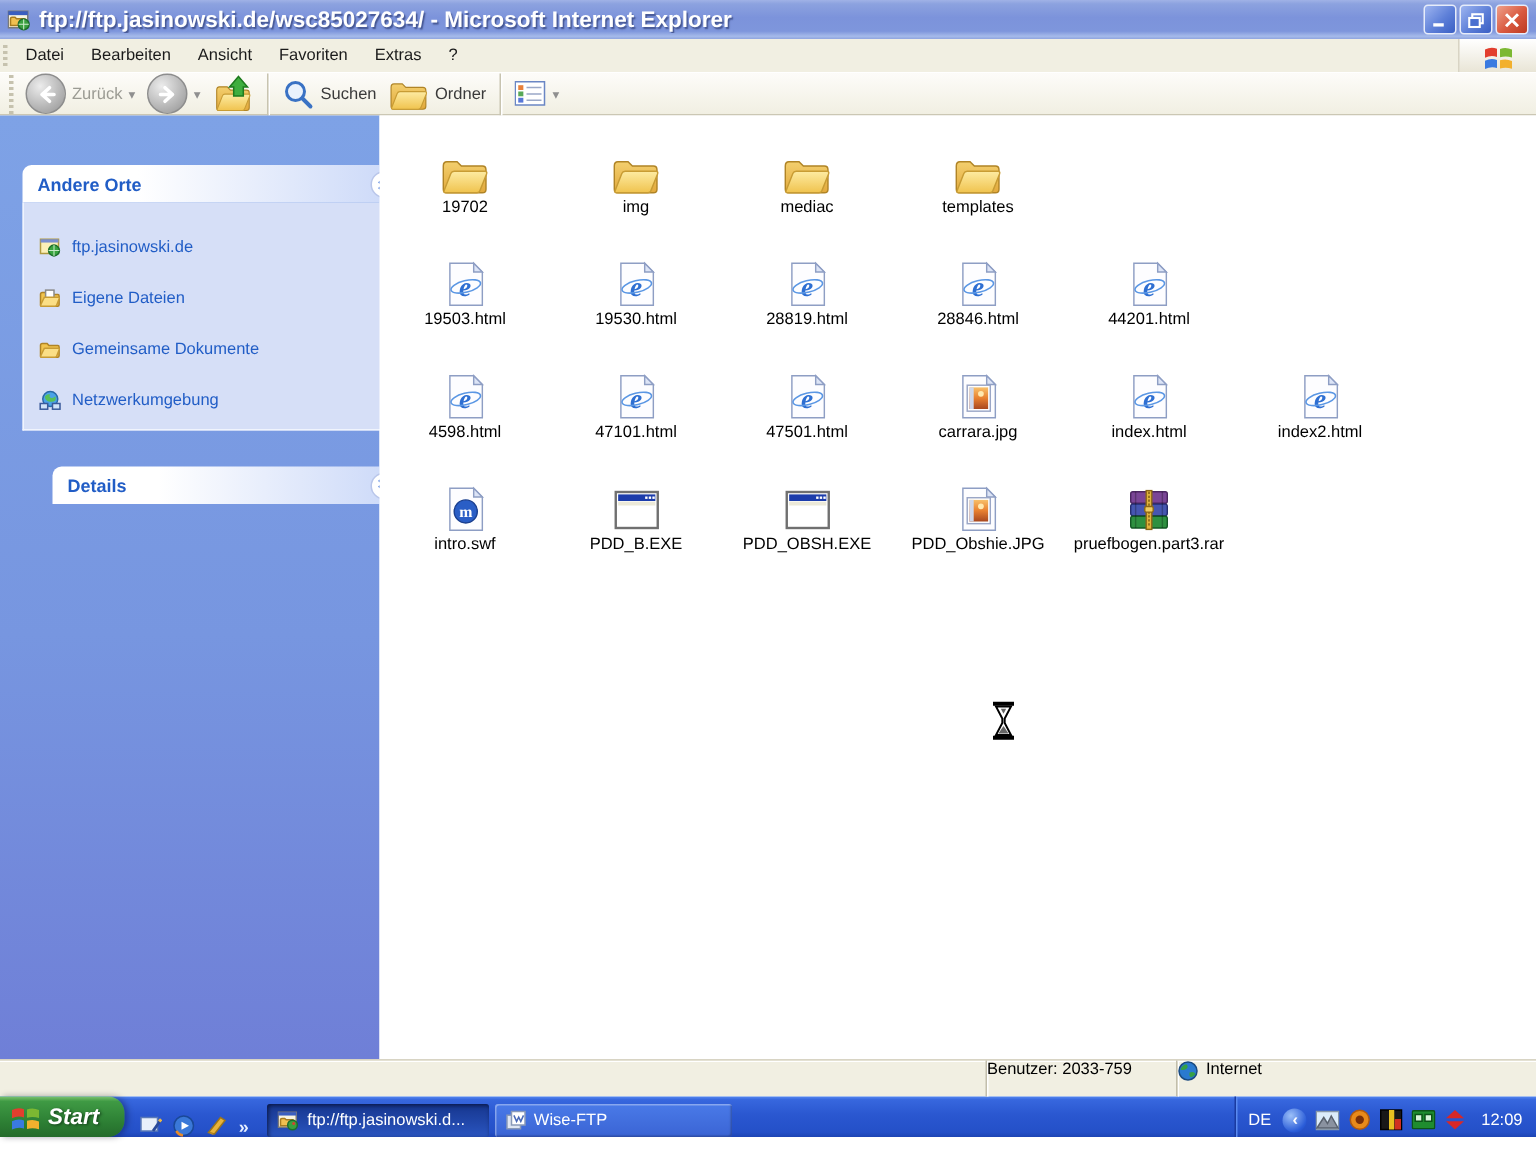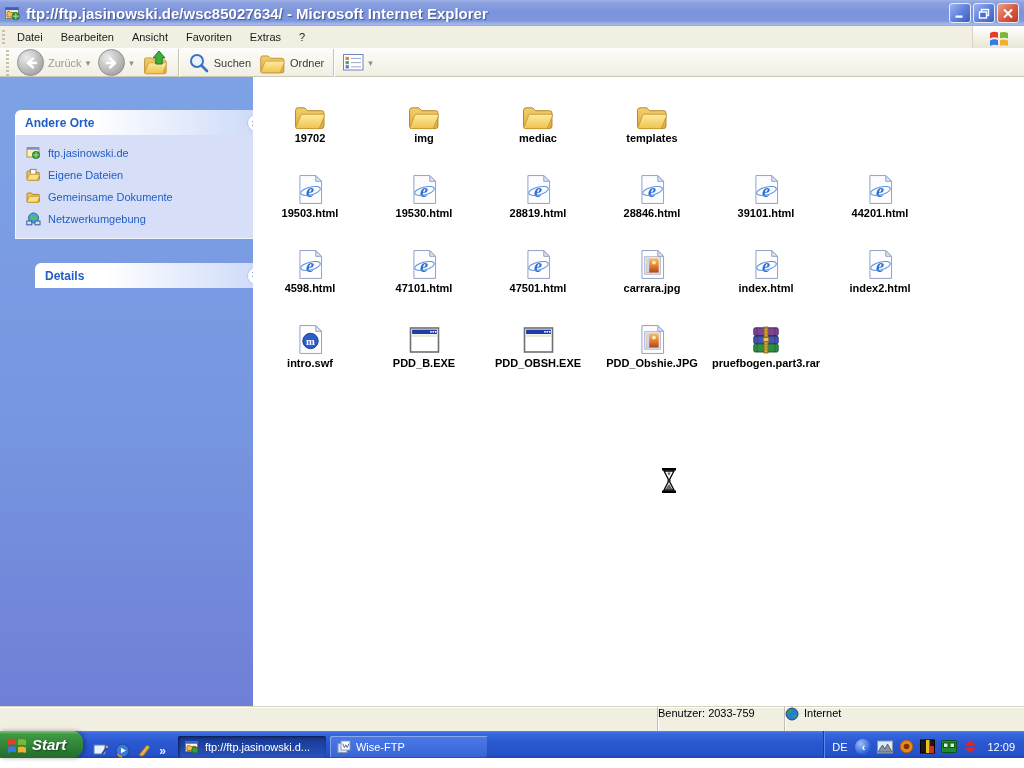--- a/index.html
+++ b/index.html
@@ -47,23 +47,23 @@
   .panel { width:256px; margin-left:15px; }
   .panel + .panel { margin-top:24px;padding-left:20px; }
   .panel-header { height:25px; border-radius:6px 6px 0 0; padding:0 6px 0 10px;
     background:linear-gradient(90deg,#ffffff 0%,#ffffff 30%,#c9d7f8 100%);
     display:flex; align-items:center; justify-content:space-between; }
   .panel-title { color:#215dc6; font-weight:bold; font-size:12px; }
   .chevbtn { width:18px; height:18px; border-radius:50%; background:#fff;
     border:1px solid #b9c6ea; display:flex; align-items:center; justify-content:center; }
   .panel-body { background:#d6dff7; border:1px solid #f0f4fd; border-top:none;
     padding:10px 6px 12px 10px; display:flex; flex-direction:column; gap:8px; }
-  .sb-item { display:flex; align-items:center; gap:7px; color:#215dc6; cursor:pointer; }
-
-  .main { flex:1; background:#fff; position:relative; padding-top:13px;font-weight:bold; }
+  .sb-item { display:flex; align-items:center; gap:7px; color:#215dc6; cursor:pointer;margin-top:12px; }
+
+  .main { flex:1; background:#fff; position:relative; padding-top:13px; }
   .frow { display:flex; }
   .fcell { width:114px; height:75px; display:flex; flex-direction:column; align-items:center; }
   .ficon { height:40px; display:flex; align-items:flex-end; justify-content:center; }
   .flabel { margin-top:2px; white-space:nowrap; }
   .hourglass { position:absolute; left:406px; top:390px; }
 
   
   .statusbar { height:25px; background:#f1efe2; border-top:1px solid #d8d4c4;
     box-shadow:inset 0 1px 0 #fff; display:flex; align-items:stretch; }
   .sseg { display:flex; padding:0 0;
@@ -387,28 +387,20 @@
               </svg>
             </span>
           <span class="flabel">28846.html</span>
         </div>
         <div class="fcell">
           <span class="ficon">
               <svg width="25" height="31">
                 <use href="#i-html"></use>
               </svg>
             </span>
-          <span class="flabel">39101.html</span>
-        </div>
-        <div class="fcell">
-          <span class="ficon">
-              <svg width="25" height="31">
-                <use href="#i-html"></use>
-              </svg>
-            </span>
           <span class="flabel">44201.html</span>
         </div>
       </div>
       <div class="frow">
         <div class="fcell">
           <span class="ficon">
               <svg width="25" height="31">
                 <use href="#i-html"></use>
               </svg>
             </span>

